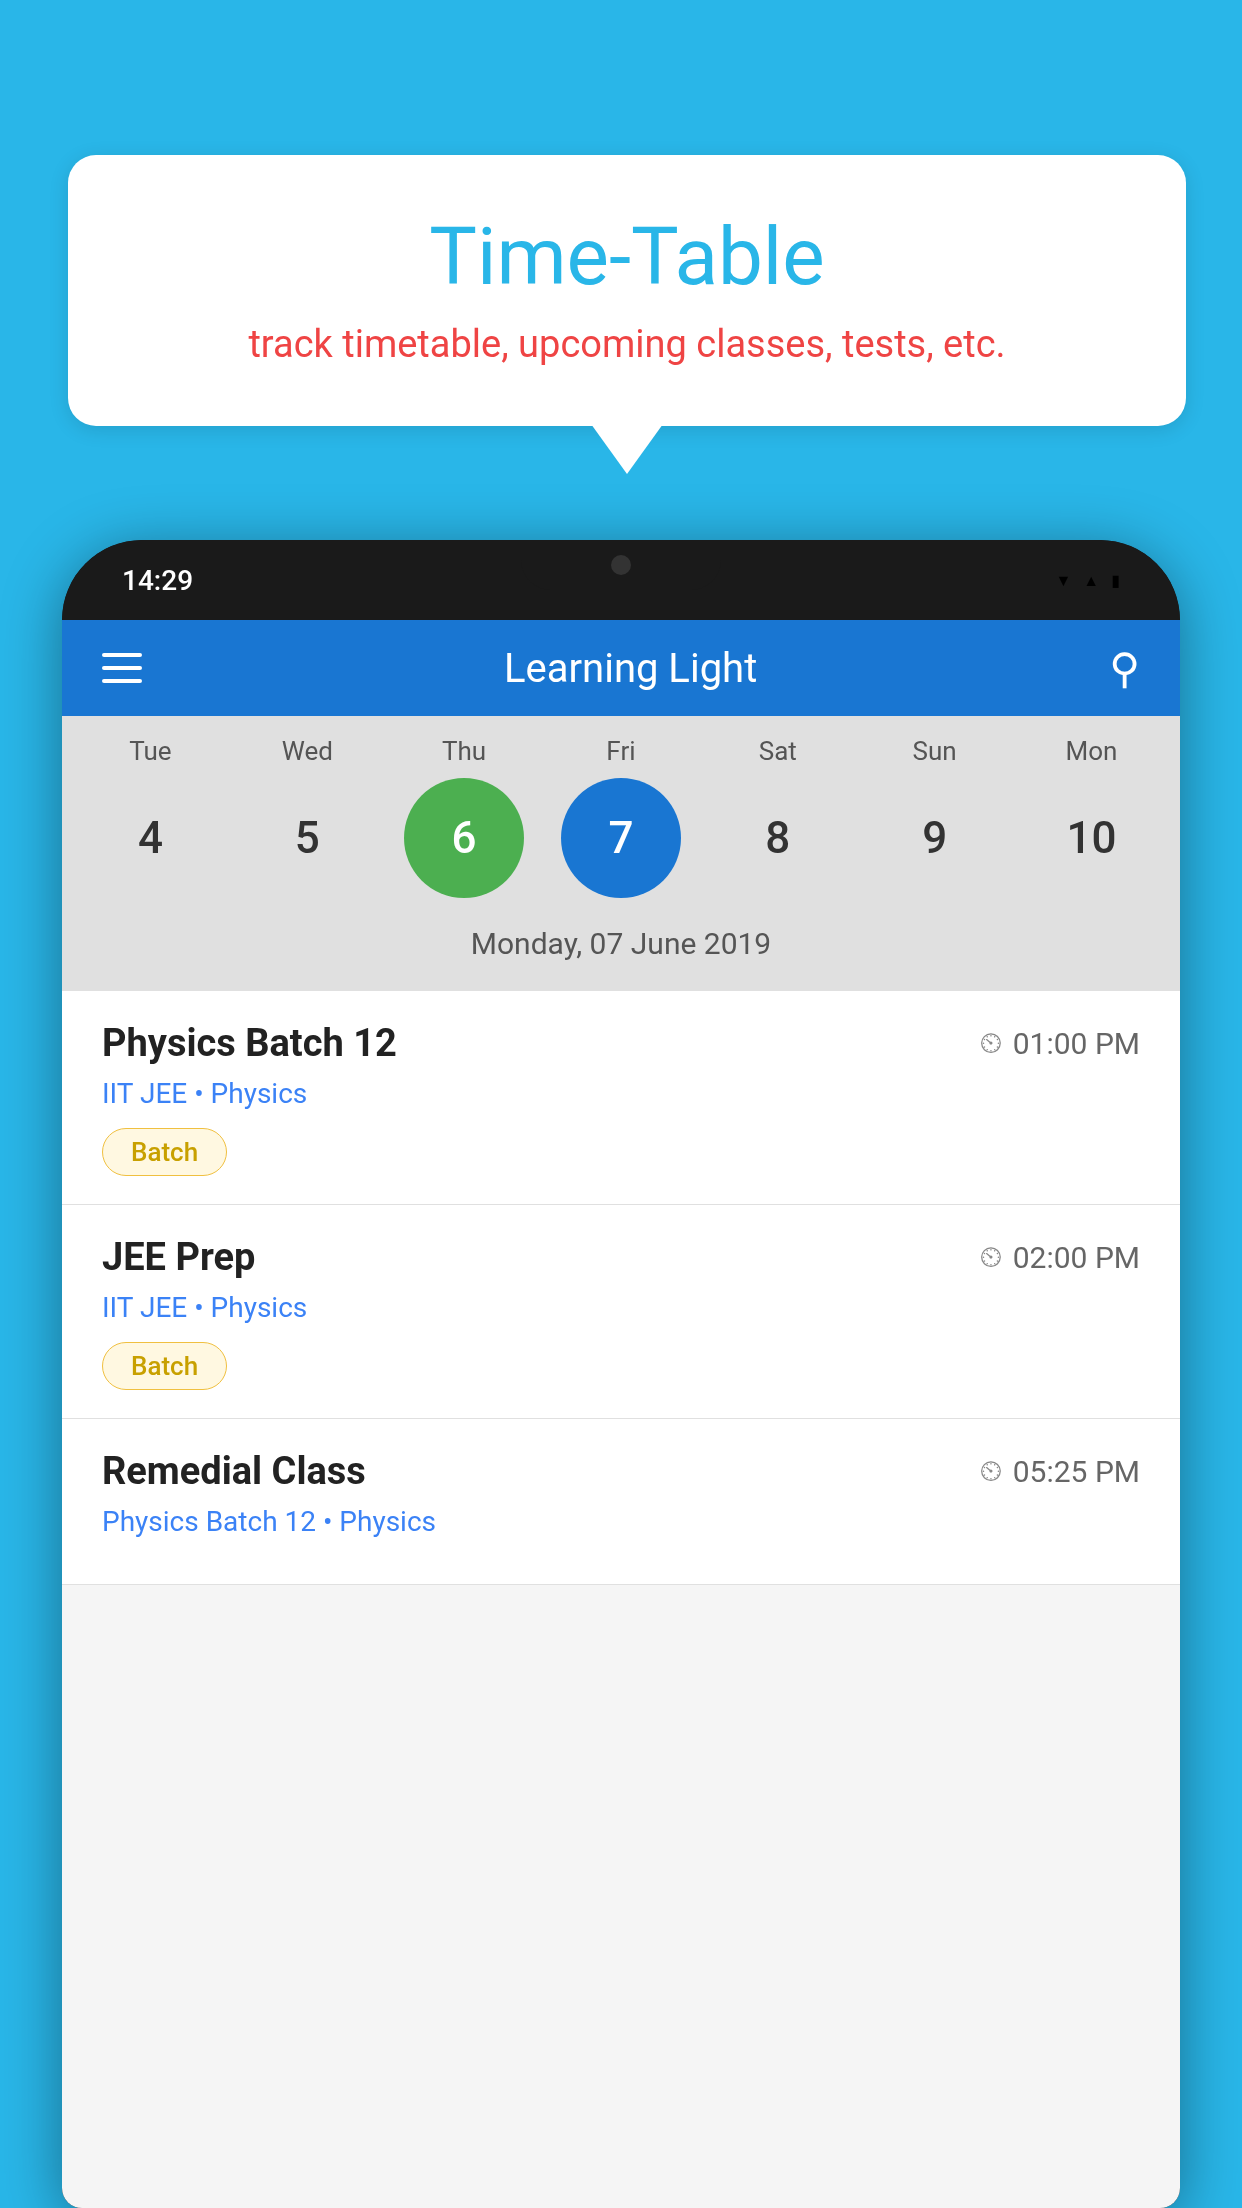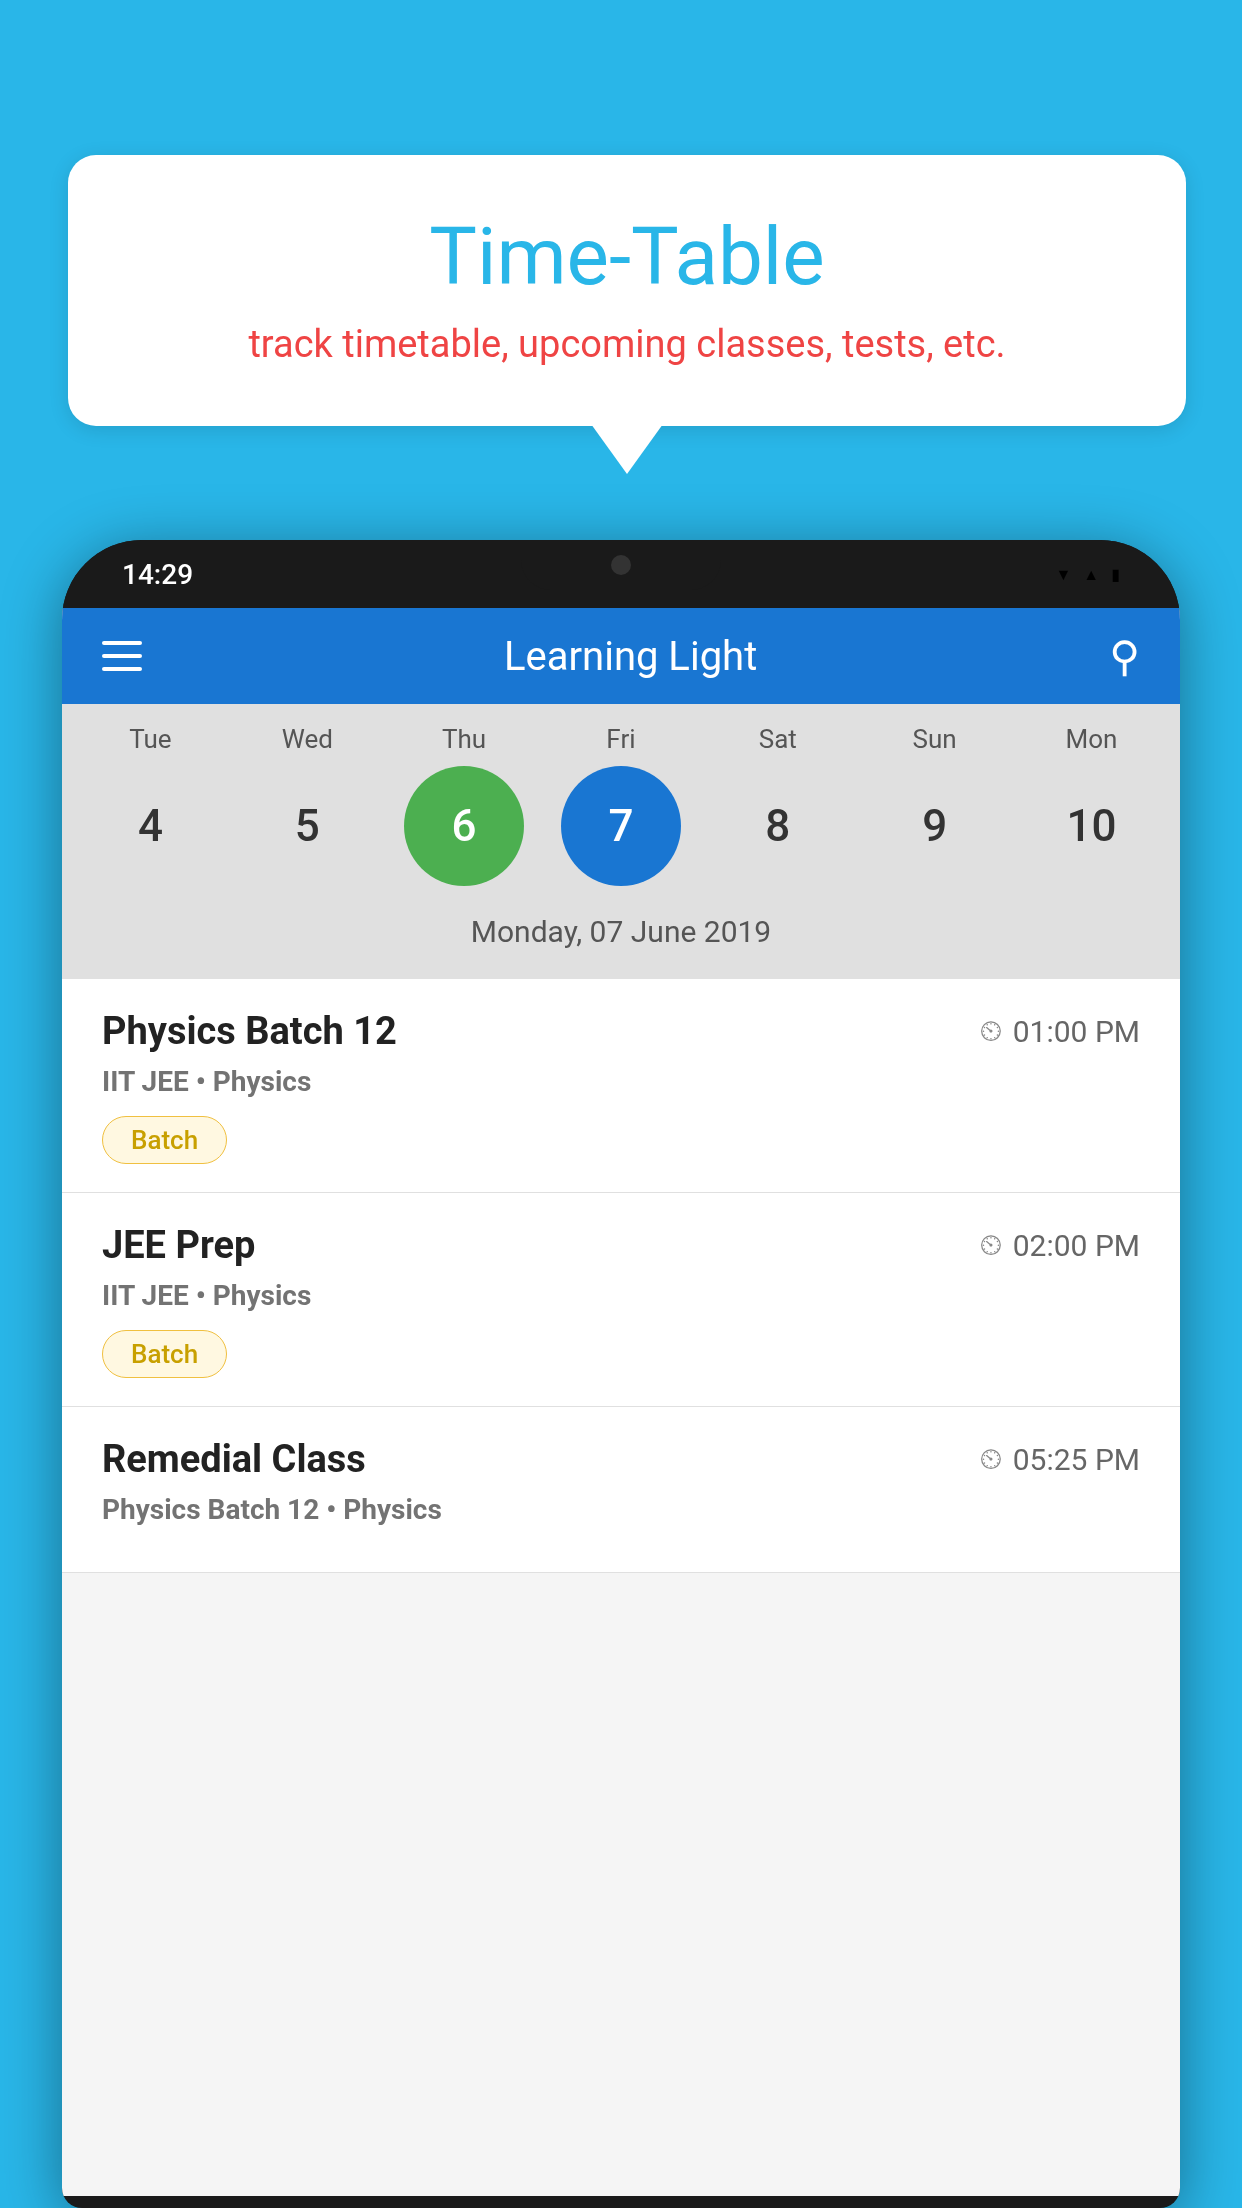--- a/index.html
+++ b/index.html
@@ -65,21 +65,21 @@
       bottom: 0px;
       background: #1a1a1a;
       border-radius: 80px 80px 20px 20px;
       box-shadow: 0 10px 60px rgba(0,0,0,0.4);
       overflow: hidden;
     }
 
     
     .phone-top-bar {
       background: #1a1a1a;
-      height: 68px;
+      height: 80px;
       position: relative;
       display: flex;
       align-items: center;
       justify-content: space-between;
       padding: 0 60px;
       border-radius: 80px 80px 0 0;
     }
 
     .status-time {
       color: white;
@@ -256,23 +256,22 @@
       gap: 10px;
     }
 
     .clock-icon {
       font-size: 30px;
       color: #888;
     }
 
     .schedule-subtitle {
       font-size: 28px;
-      color: #737373;
+      color: #3b82f6;
       margin-bottom: 18px;
-      font-weight: bold;
     }
 
     .batch-tag {
       display: inline-block;
       padding: 8px 28px;
       background: #fff8e1;
       border: 1.5px solid #f0c040;
       border-radius: 30px;
       font-size: 26px;
       color: #c8a000;

